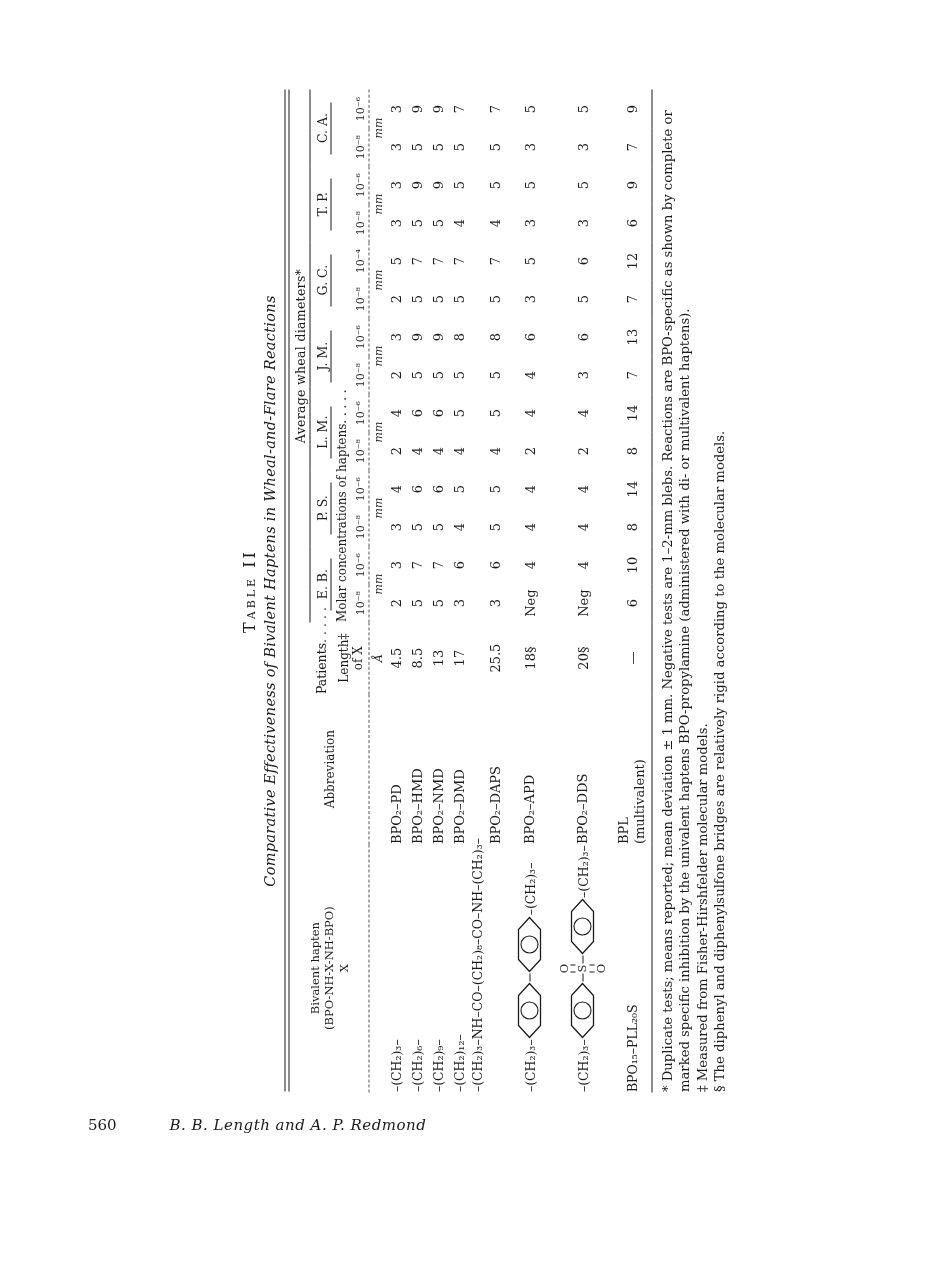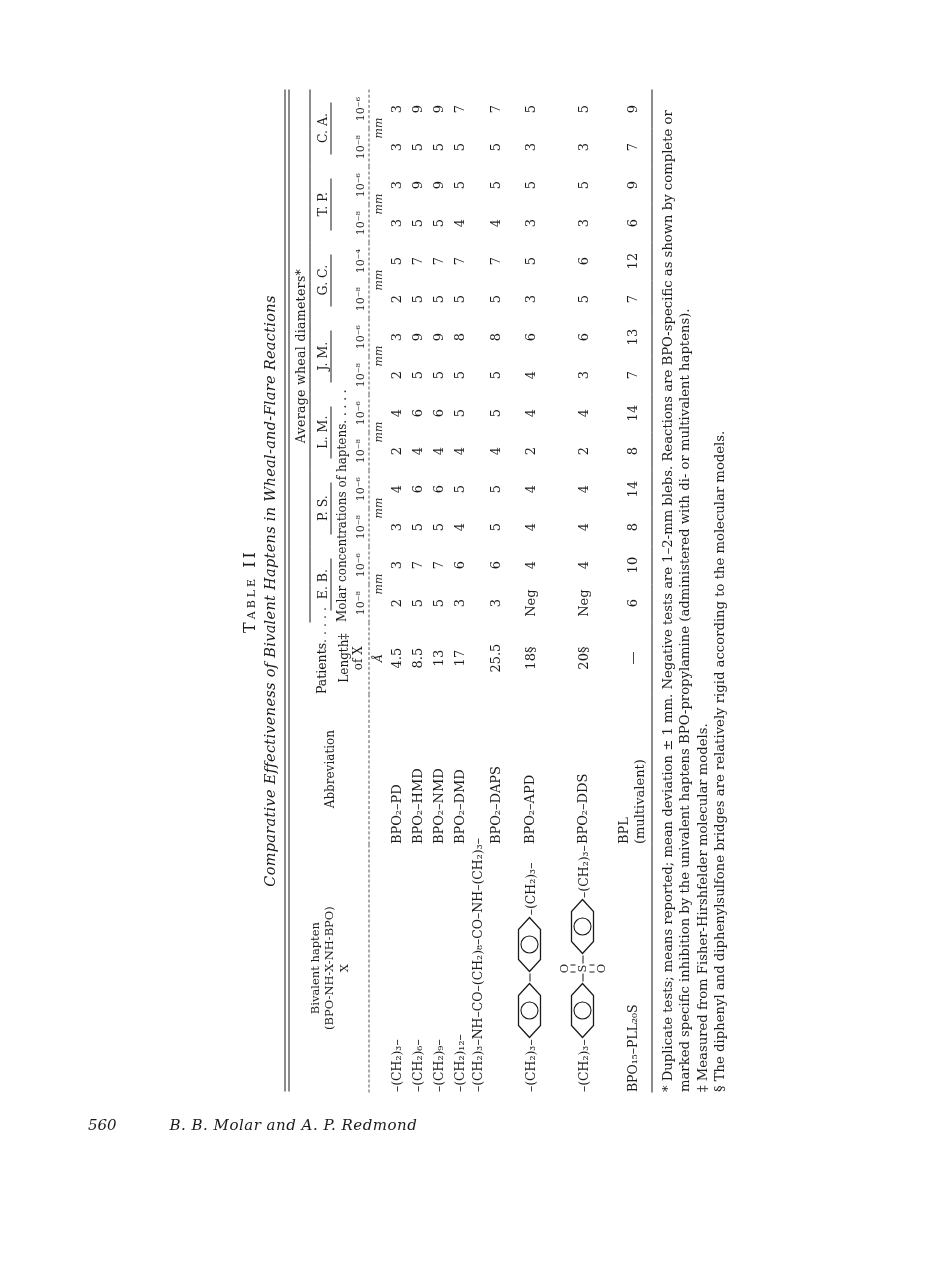--- a/index.html
+++ b/index.html
@@ -47,21 +47,21 @@
   .struct{display:flex; align-items:center;}
   .fpart{font-size:12.5px; white-space:nowrap;}
   .bond{width:8px; height:0; border-top:1.2px solid #1b1b1b;}
   .sulfone{display:flex; flex-direction:column; align-items:center; line-height:1;}
   .atom{font-size:11.5px;}
   .db{width:6px; height:5px; border-left:1.1px solid #1b1b1b; border-right:1.1px solid #1b1b1b; margin:1px 0;}
   .footnotes{width:1002px; margin:6px auto 0 auto;}
   .fn{font-size:13.2px; line-height:1.32; margin:0;}
   
   .pagefooter{position:absolute; left:88px; top:1116px; font-size:15px; white-space:nowrap;}
-  .pageno{display:inline-block;font-style:italic;}
+  .pageno{display:inline-block;}
   .authors{display:inline-block; font-style:italic; margin-left:48px; letter-spacing:0.5px;}
 </style>
 </head>
 <body>
 
 <div class="page">
 
   <div class="rot">
 
     <div class="titleblock">
@@ -348,16 +348,16 @@
     <div class="footnotes">
       <p class="fn">* Duplicate tests; means reported; mean deviation ± 1 mm. Negative tests are 1–2-mm blebs. Reactions are BPO-specific as shown by complete or marked specific inhibition by the univalent haptens BPO-propylamine (administered with di- or multivalent haptens).</p>
       <p class="fn">‡ Measured from Fisher-Hirshfelder molecular models.</p>
       <p class="fn">§ The diphenyl and diphenylsulfone bridges are relatively rigid according to the molecular models.</p>
     </div>
 
   </div>
 
   <div class="pagefooter">
     <span class="pageno">560</span>
-    <span class="authors">B. B. Molar and A. P. Redmond</span>
+    <span class="authors">B. B. Length and A. P. Redmond</span>
   </div>
 
 </div>
 
 </body></html>

